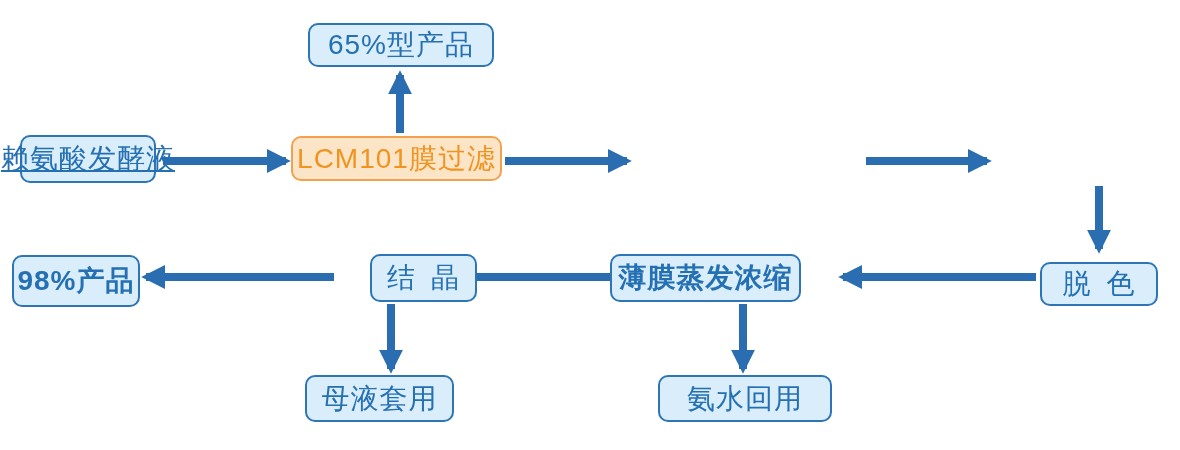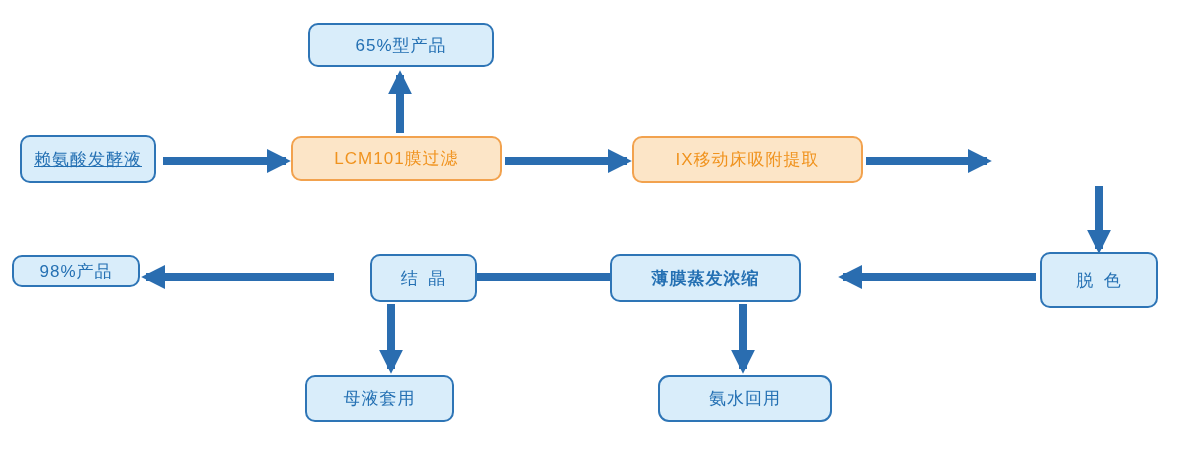--- a/index.html
+++ b/index.html
@@ -24,21 +24,21 @@
     background:var(--background);
     overflow:hidden;
   }
   .node{
     position:absolute;
     box-sizing:border-box;
     display:flex;
     align-items:center;
     justify-content:center;
     border-radius:10px;
-    font-size:17px;
+    font-size:28px;
     letter-spacing:1px;
     white-space:pre;
     line-height:1;
   }
   .node.blue{
     background:var(--node_fill_blue);
     border:2px solid var(--node_border_blue);
     color:var(--node_text_blue);
   }
   .node.orange{
@@ -79,21 +79,20 @@
     <line class="arrow-line" x1="1036" y1="277" x2="843" y2="277" marker-end="url(#ah)"></line>
     <line class="arrow-line" x1="645" y1="277" x2="451" y2="277" marker-end="url(#ah)"></line>
     <line class="arrow-line" x1="334" y1="277" x2="146" y2="277" marker-end="url(#ah)"></line>
     <line class="arrow-line" x1="391" y1="304" x2="391" y2="369" marker-end="url(#ah)"></line>
     <line class="arrow-line" x1="743" y1="304" x2="743" y2="369" marker-end="url(#ah)"></line>
   </svg>
 
   <div class="node blue" style="left:20px;  top:135px; width:136px; height:48px;text-decoration:underline;">赖氨酸发酵液</div>
   <div class="node orange" style="left:291px; top:136px; width:211px; height:45px;">LCM101膜过滤</div>
   <div class="node blue" style="left:308px; top:23px;  width:186px; height:44px;">65%型产品</div>
-  <div class="node orange" style="left:632px; top:136px; width:231px; height:47px;">IX移动床吸附提取</div>
-  <div class="node blue" style="left:1040px;top:252px; width:118px; height:56px;">脱 色</div>
+  <div class="node blue" style="left:1040px;top:262px; width:118px; height:44px;">脱 色</div>
   <div class="node blue" style="left:610px; top:254px; width:191px; height:48px;font-weight:bold;">薄膜蒸发浓缩</div>
   <div class="node blue" style="left:338px; top:254px; width:107px; height:48px;margin-left:32px;">结 晶</div>
-  <div class="node blue" style="left:12px;  top:255px; width:128px; height:32px;">98%产品</div>
+  <div class="node blue" style="left:12px;  top:255px; width:128px; height:52px;font-weight:bold;">98%产品</div>
   <div class="node blue" style="left:305px; top:375px; width:149px; height:47px;">母液套用</div>
-  <div class="node blue" style="left:658px; top:375px; width:174px; height:47px;border-radius:11px;">氨水回用</div>
+  <div class="node blue" style="left:658px; top:375px; width:174px; height:47px;">氨水回用</div>
 
 </div>
 
 </body></html>

